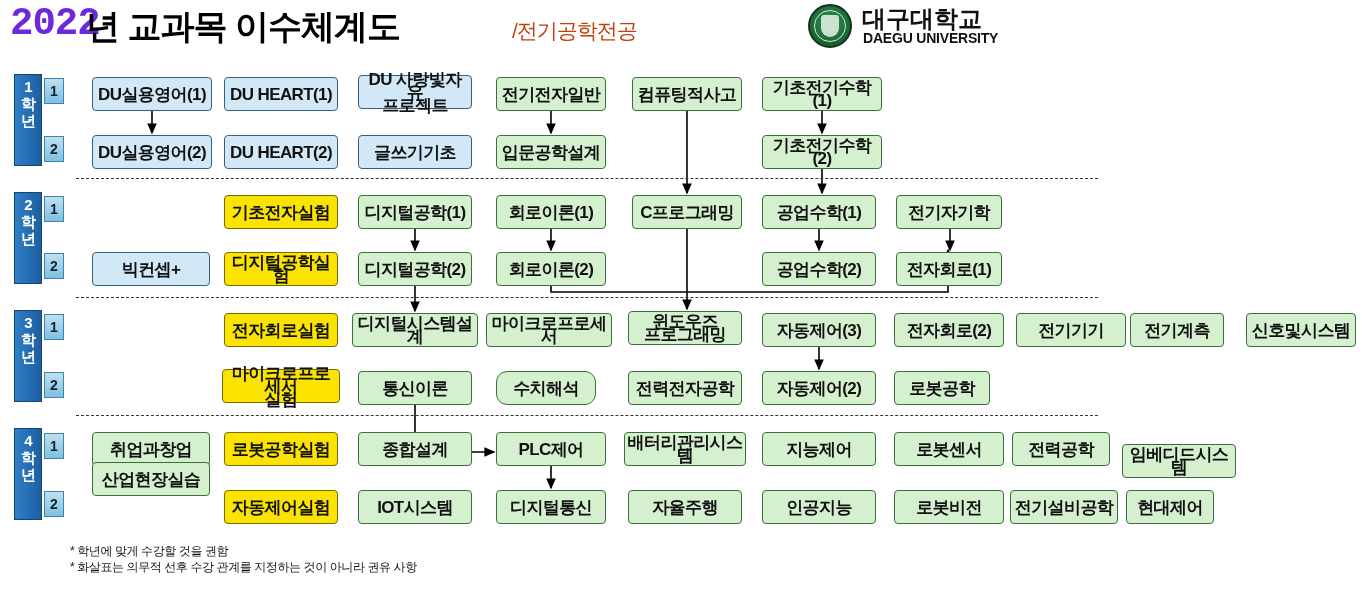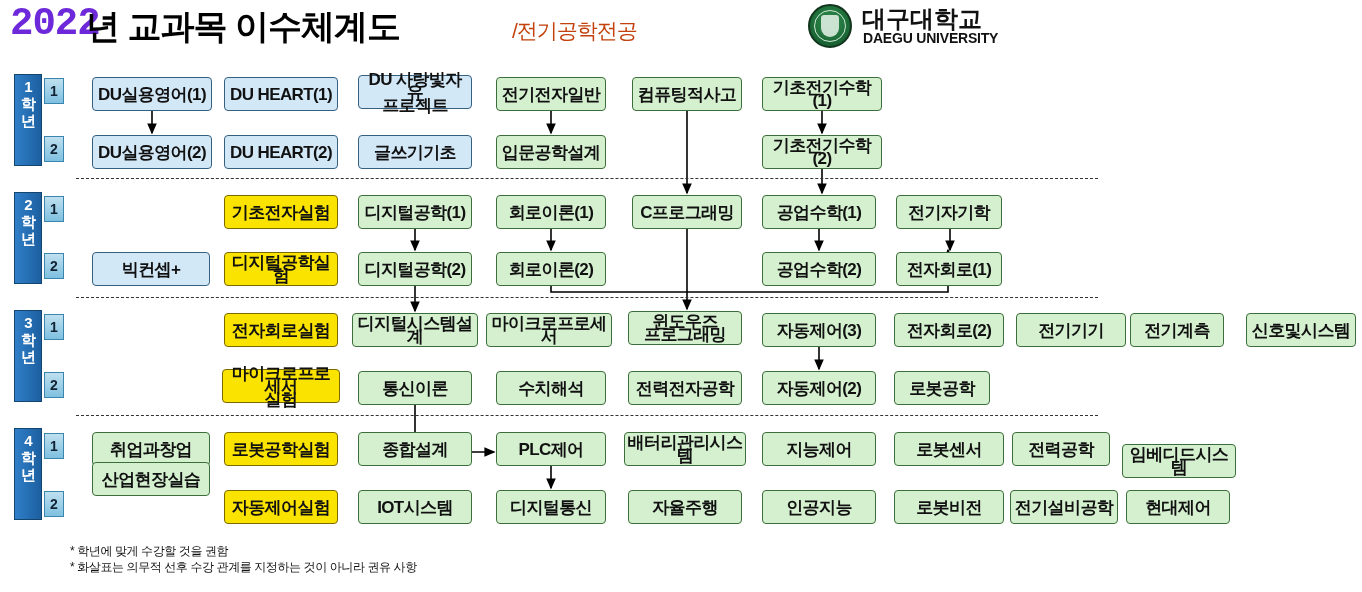--- a/index.html
+++ b/index.html
@@ -294,41 +294,41 @@
       <div class="node n-green" style="left: 628px; top: 251px; width: 114px; height: 34px;">윈도우즈
 프로그래밍</div>
       <div class="node n-green" style="left: 762px; top: 253px; width: 114px; height: 30px;">자동제어(3)</div>
       <div class="node n-green" style="left: 894px; top: 253px; width: 110px; height: 30px;">전자회로(2)</div>
       <div class="node n-green" style="left: 1016px; top: 253px; width: 110px; height: 30px;">전기기기</div>
       <div class="node n-green" style="left: 1130px; top: 253px; width: 94px; height: 30px;">전기계측</div>
       <div class="node n-green" style="left: 1246px; top: 253px; width: 110px; height: 30px;">신호및시스템</div>
       <div class="node n-yellow" style="left: 222px; top: 309px; width: 118px; height: 34px;">마이크로프로세서
 실험</div>
       <div class="node n-green" style="left: 358px; top: 311px; width: 114px; height: 30px;">통신이론</div>
-      <div class="node n-green" style="left: 496px; top: 311px; width: 110px; height: 30px;">수치해석</div>
+      <div class="node n-green" style="left: 496px; top: 311px; width: 100px; height: 30px; border-radius: 11px;">수치해석</div>
       <div class="node n-green" style="left: 628px; top: 311px; width: 114px; height: 30px;">전력전자공학</div>
       <div class="node n-green" style="left: 762px; top: 311px; width: 114px; height: 30px;">자동제어(2)</div>
       <div class="node n-green" style="left: 894px; top: 311px; width: 96px; height: 30px;">로봇공학</div>
       <div class="node n-green" style="left: 92px; top: 372px; width: 118px; height: 28px;">취업과창업</div>
       <div class="node n-green" style="left: 92px; top: 402px; width: 118px; height: 28px;">산업현장실습</div>
       <div class="node n-yellow" style="left: 224px; top: 372px; width: 114px; height: 30px;">로봇공학실험</div>
       <div class="node n-green" style="left: 358px; top: 372px; width: 114px; height: 30px;">종합설계</div>
       <div class="node n-green" style="left: 496px; top: 372px; width: 110px; height: 30px;">PLC제어</div>
       <div class="node n-green" style="left: 624px; top: 372px; width: 122px; height: 30px;">배터리관리시스템</div>
       <div class="node n-green" style="left: 762px; top: 372px; width: 114px; height: 30px;">지능제어</div>
       <div class="node n-green" style="left: 894px; top: 372px; width: 110px; height: 30px;">로봇센서</div>
       <div class="node n-green" style="left: 1012px; top: 372px; width: 98px; height: 30px;">전력공학</div>
       <div class="node n-green" style="left: 1122px; top: 384px; width: 114px; height: 30px;">임베디드시스템</div>
       <div class="node n-yellow" style="left: 224px; top: 430px; width: 114px; height: 30px;">자동제어실험</div>
       <div class="node n-green" style="left: 358px; top: 430px; width: 114px; height: 30px;">IOT시스템</div>
       <div class="node n-green" style="left: 496px; top: 430px; width: 110px; height: 30px;">디지털통신</div>
       <div class="node n-green" style="left: 628px; top: 430px; width: 114px; height: 30px;">자율주행</div>
       <div class="node n-green" style="left: 762px; top: 430px; width: 114px; height: 30px;">인공지능</div>
       <div class="node n-green" style="left: 894px; top: 430px; width: 110px; height: 30px;">로봇비전</div>
       <div class="node n-green" style="left: 1010px; top: 430px; width: 108px; height: 30px;">전기설비공학</div>
-      <div class="node n-green" style="left: 1126px; top: 430px; width: 104px; height: 30px;">현대제어</div>
+      <div class="node n-green" style="left: 1126px; top: 430px; width: 88px; height: 30px;">현대제어</div>
     </div>
 </div>
 
 <div id="notes">
   <div>* 학년에 맞게 수강할 것을 권함</div>
   <div>* 화살표는 의무적 선후 수강 관계를 지정하는 것이 아니라 권유 사항</div>
 </div>
 
 </body></html>

